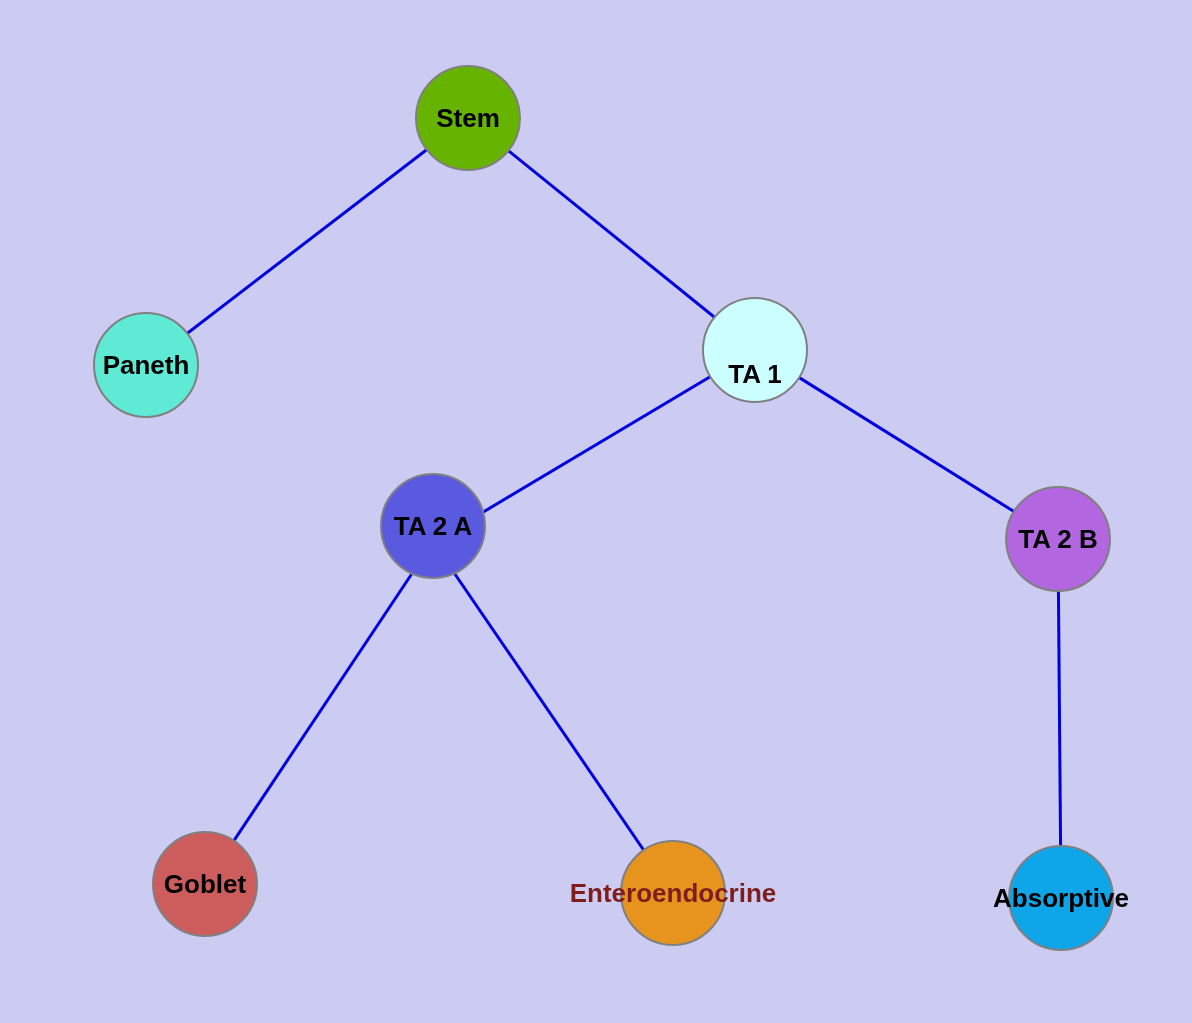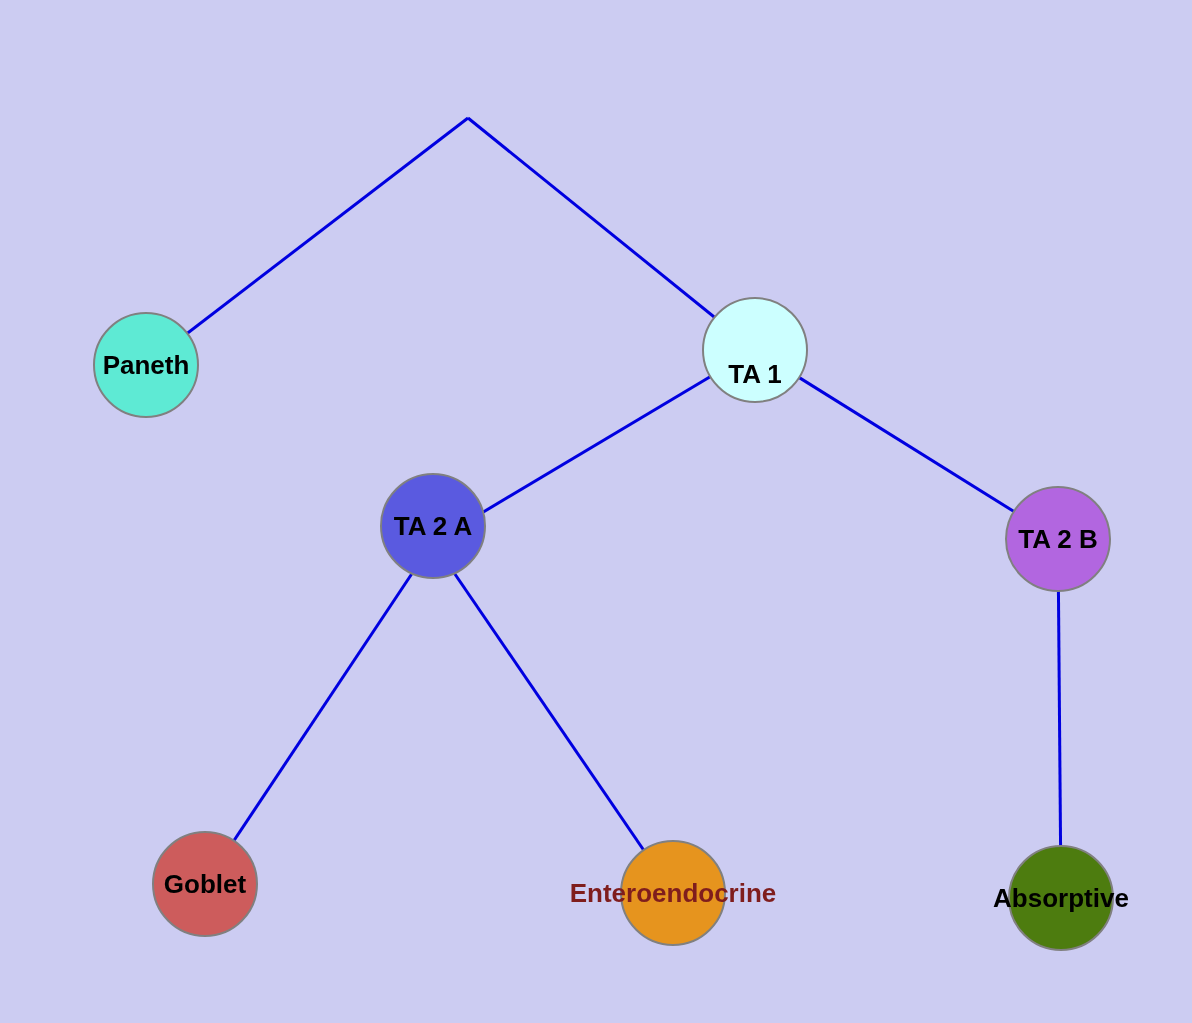--- a/index.html
+++ b/index.html
@@ -49,34 +49,37 @@
   <svg id="edges-layer" xmlns="http://www.w3.org/2000/svg" viewBox="0 0 1192 1023">
       <line x1="468" y1="118" x2="146" y2="365" stroke="#0000e0" stroke-width="3"></line>
       <line x1="468" y1="118" x2="755" y2="350" stroke="#0000e0" stroke-width="3"></line>
       <line x1="755" y1="350" x2="433" y2="542" stroke="#0000e0" stroke-width="3"></line>
       <line x1="755" y1="350" x2="1058" y2="539" stroke="#0000e0" stroke-width="3"></line>
       <line x1="433" y1="542" x2="205" y2="884" stroke="#0000e0" stroke-width="3"></line>
       <line x1="433" y1="542" x2="673" y2="893" stroke="#0000e0" stroke-width="3"></line>
       <line x1="1058" y1="539" x2="1061" y2="898" stroke="#0000e0" stroke-width="3"></line>
     </svg>
 
+<div class="node" style="left: 415px; top: 65px; width: 106px; height: 106px; background: rgb(102, 179, 0); border: 2px solid rgb(128, 128, 128);">
+      <span class="node-label" style="color: rgb(0, 0, 0);">Stem</span>
+    </div>
     <div class="node" style="left: 93px; top: 312px; width: 106px; height: 106px; background: #5eead4; border: 2px solid rgb(128, 128, 128);">
       <span class="node-label" style="color: rgb(0, 0, 0);">Paneth</span>
     </div>
     <div class="node" style="left: 702px; top: 297px; width: 106px; height: 106px; background: rgb(204, 255, 255); border: 2px solid rgb(128, 128, 128);">
       <span class="node-label" style="color: rgb(0, 0, 0); margin-top: 47px;">TA 1</span>
     </div>
     <div class="node" style="left: 380px; top: 473px; width: 106px; height: 106px; background: rgb(90, 90, 224); border: 2px solid rgb(128, 128, 128);">
       <span class="node-label" style="color: rgb(0, 0, 0);">TA 2 A</span>
     </div>
     <div class="node" style="left: 1005px; top: 486px; width: 106px; height: 106px; background: rgb(178, 102, 224); border: 2px solid rgb(128, 128, 128);">
       <span class="node-label" style="color: rgb(0, 0, 0);">TA 2 B</span>
     </div>
     <div class="node" style="left: 152px; top: 831px; width: 106px; height: 106px; background: rgb(205, 92, 92); border: 2px solid rgb(128, 128, 128);">
       <span class="node-label" style="color: rgb(0, 0, 0);">Goblet</span>
     </div>
     <div class="node" style="left: 620px; top: 840px; width: 106px; height: 106px; background: rgb(230, 148, 30); border: 2px solid rgb(128, 128, 128);">
       <span class="node-label" style="color: #7f1d1d;">Enteroendocrine</span>
     </div>
-    <div class="node" style="left: 1008px; top: 845px; width: 106px; height: 106px; background: #4d7c0f; border: 2px solid rgb(128, 128, 128);">
+    <div class="node" style="left: 1008px; top: 845px; width: 106px; height: 106px; background: #0ea5e9; border: 2px solid rgb(128, 128, 128);">
       <span class="node-label" style="color: rgb(0, 0, 0);">Absorptive</span>
     </div>
   </div>
 
 </body></html>

